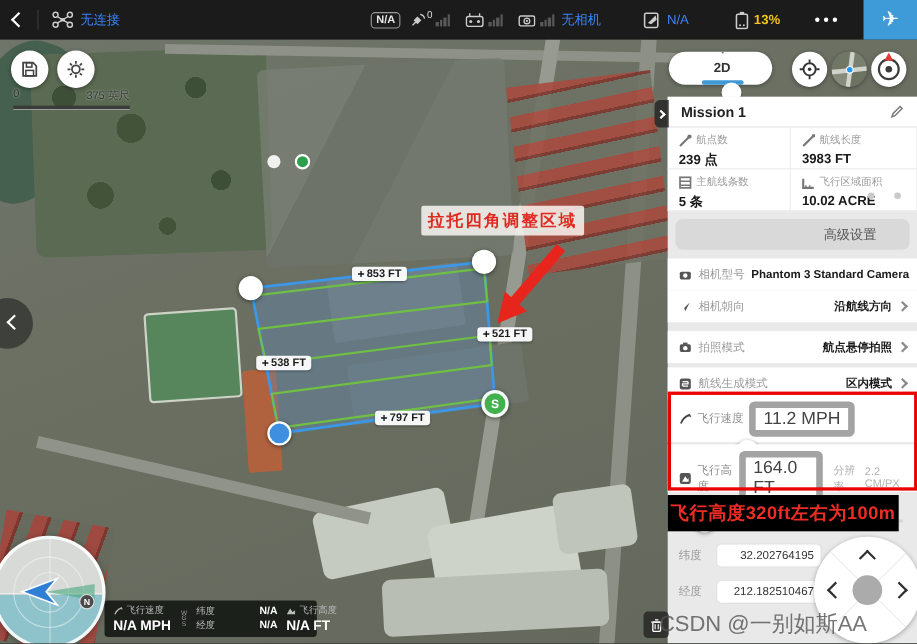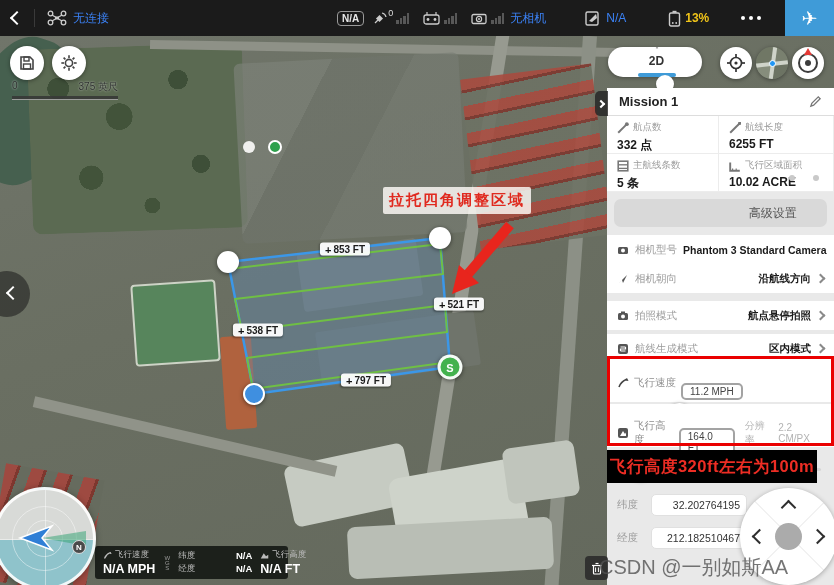--- a/index.html
+++ b/index.html
@@ -60,21 +60,21 @@
   .seg { flex:1; display:flex; align-items:center; justify-content:center; font-size:12px; color:#555; border-radius:6px; }
   .seg.active { background:#fff; font-weight:bold; color:#14532d; box-shadow:0 1px 2px rgba(0,0,0,.15);margin-top:43px; }
   .prow { left:0; width:227px; height:29px; background:#fff; display:flex; align-items:center; padding:0 10px; gap:6px; }
   .prow .lb { color:#9b9b9b; font-size:10.5px; flex:1; white-space:nowrap; }
   .prow .vl { color:#1a1a1a; font-size:10.5px; font-weight:bold; white-space:nowrap; }
   .chev-r { width:7px; height:7px; border-right:2px solid #8a8a8a; border-top:2px solid #8a8a8a; transform:rotate(45deg); flex:none; }
   .micon { width:12px; height:12px; flex:none; }
   .sliderrow { left:0; width:227px; background:#fff; padding:6px 10px 0 10px; }
   .srtop { display:flex; align-items:center; gap:5px; }
   .srtop .lb { color:#8f8f8f; font-size:10.5px; }
-  .valbox { border:2px solid #a3a3a3; border-radius:5px; background:#fff; font-size:10px; color:#444; padding:1px 7px;margin-top:18px; }
+  .valbox { border:6px solid #a3a3a3; border-radius:5px; background:#fff; font-size:16px; color:#444; padding:1px 7px; }
   .res { color:#b3b3b3; font-size:10px; }
   .slider { position:relative; height:22px; margin-top:3px; }
   .sl-track { position:absolute; left:3px; right:3px; top:9px; height:3px; background:#d6d6d6; border-radius:2px; }
   .sl-fill { position:absolute; left:3px; top:9px; height:3px; background:#3f9bd8; border-radius:2px; }
   .sl-thumb { position:absolute; top:0; width:21px; height:21px; border-radius:50%; background:#fff; box-shadow:0 1px 4px rgba(0,0,0,.4); transform:translateX(-10px); }
   #redbox { left:607px; top:356px; width:227px; height:90px; border:3px solid #ea0000; z-index:25; pointer-events:none; }
   #rednote { left:0; top:362px; width:210px; height:33px; background:#000000; display:flex; align-items:center; justify-content:center;
              color:#ed2d24; font-weight:bold; font-size:16.5px; letter-spacing:.5px; }
   .coordrow { left:0; width:227px; height:26px; display:flex; align-items:center; padding:0 10px; gap:8px; }
   .coordrow .lb { color:#9b9b9b; font-size:10.5px; width:26px; }
@@ -269,31 +269,31 @@
 
     <div id="stats" class="abs">
       <div class="stat">
         <div class="lb">
             <svg class="micon" width="10" height="10" viewBox="0 0 10 10">
               <line x1="1" y1="9" x2="8" y2="2" stroke="#777" stroke-width="1.6"></line>
               <circle cx="8.2" cy="1.8" r="1.6" fill="#777"></circle>
             </svg>
           <span>航点数</span>
           </div>
-        <div class="vl">332 点</div>
+        <div class="vl">239 点</div>
       </div>
       <div class="stat">
         <div class="lb">
             <svg class="micon" width="10" height="10" viewBox="0 0 10 10">
               <path d="M1 9 L6 4 L9 1" fill="none" stroke="#777" stroke-width="1.6"></path>
               <circle cx="9" cy="1" r="1.4" fill="#777"></circle>
             </svg>
           <span>航线长度</span>
           </div>
-        <div class="vl">6255 FT</div>
+        <div class="vl">3983 FT</div>
       </div>
       <div class="stat">
         <div class="lb">
             <svg class="micon" width="10" height="10" viewBox="0 0 10 10">
               <rect x="1" y="1" width="8" height="8" fill="none" stroke="#777" stroke-width="1.3"></rect>
               <line x1="1" y1="4" x2="9" y2="4" stroke="#777" stroke-width="1.1"></line>
               <line x1="1" y1="7" x2="9" y2="7" stroke="#777" stroke-width="1.1"></line>
             </svg>
           <span>主航线条数</span>
           </div>

